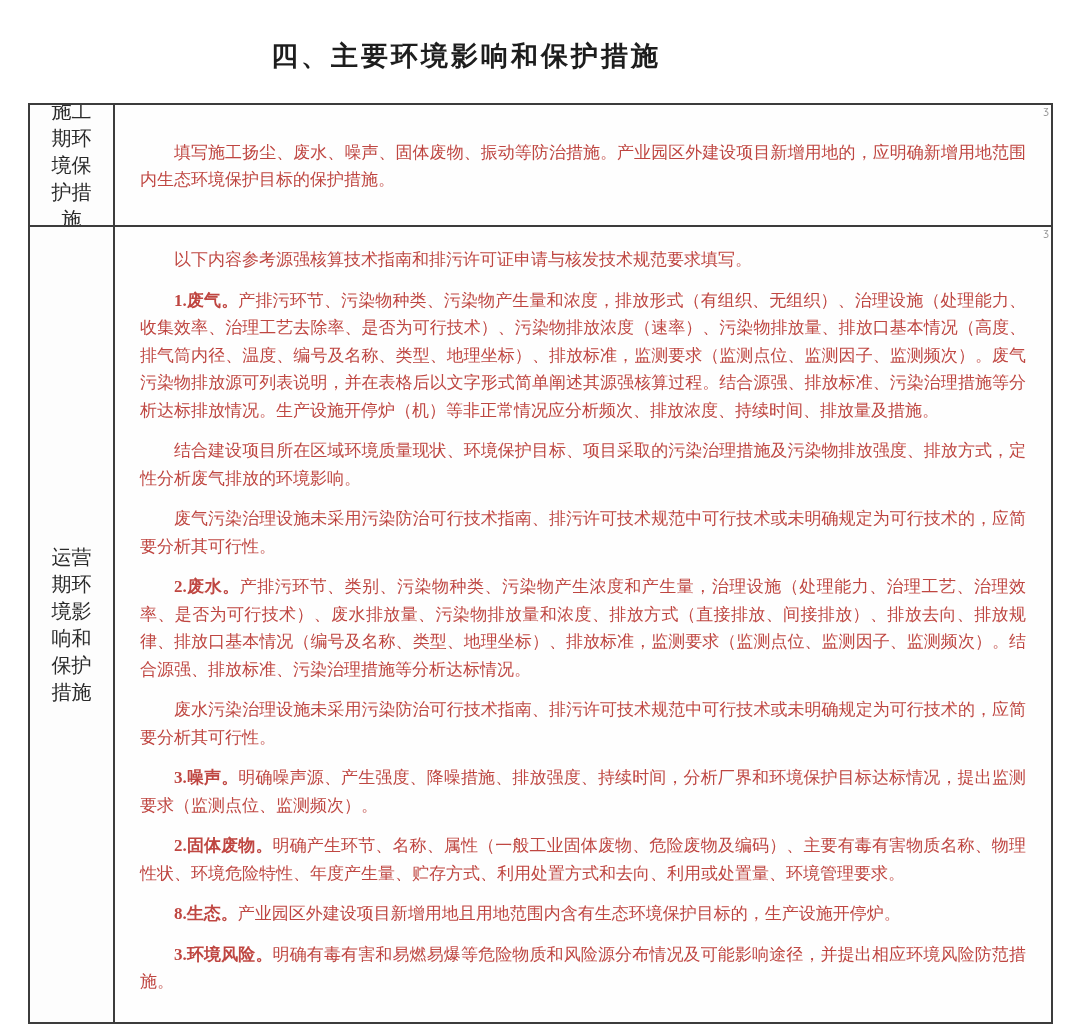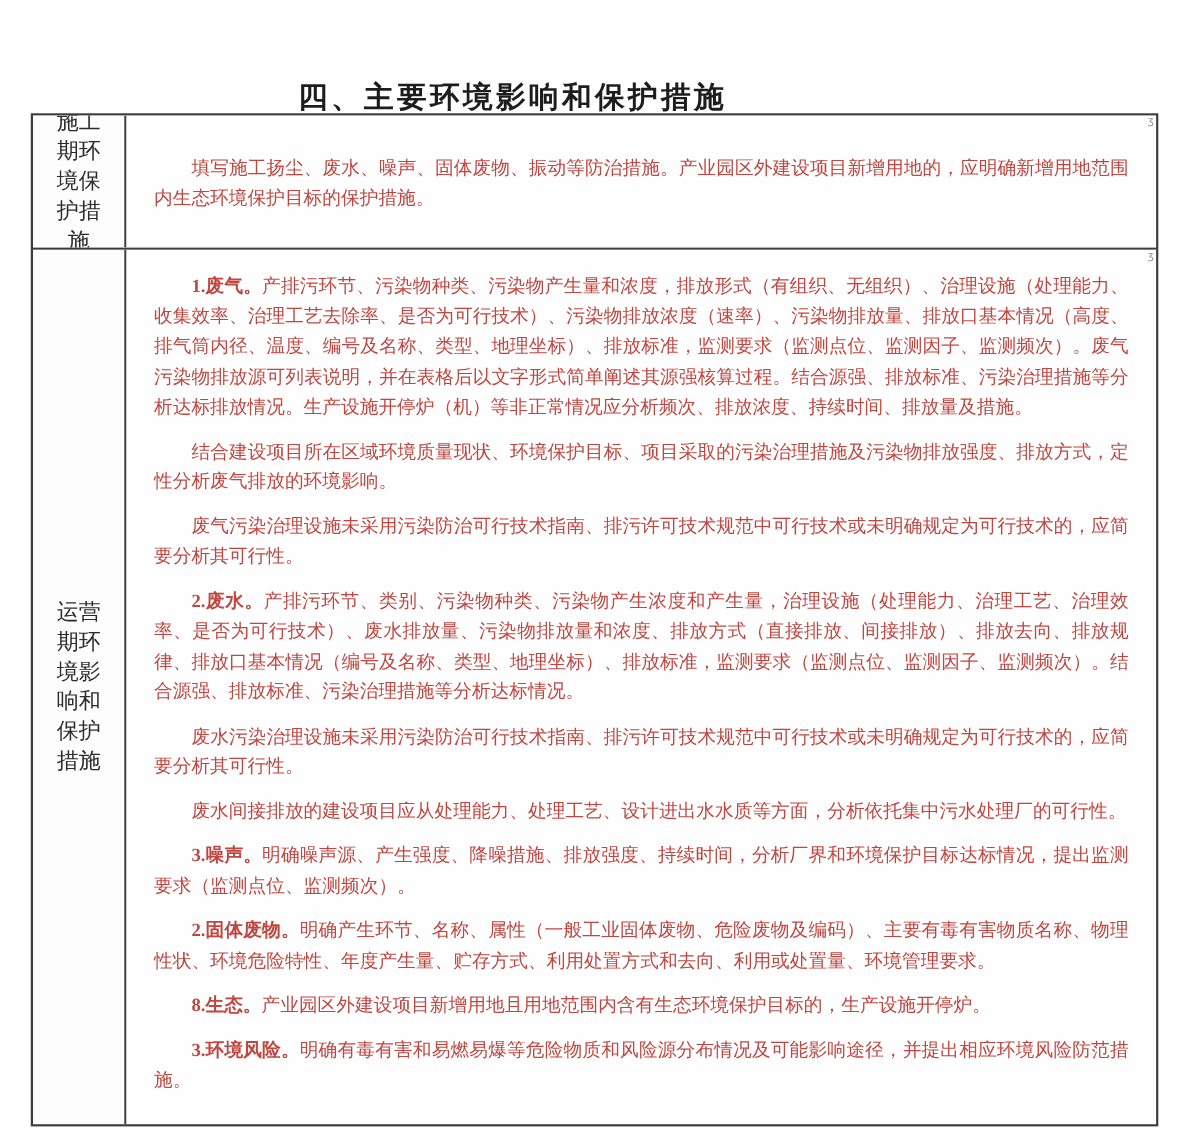--- a/index.html
+++ b/index.html
@@ -9,21 +9,20 @@
     position:relative;
     font-family:"Liberation Serif","DejaVu Serif",serif;
     overflow:hidden;
   }
   .page-title{
     position:absolute;left:0;top:38px;width:932px;
     text-align:center;
     font-family:"Liberation Sans","DejaVu Sans",sans-serif;
     font-weight:bold;font-size:27px;color:#1d1d1d;
     letter-spacing:3px;
-    margin-top:32px;
   }
   .doc-table{
     position:absolute;left:28px;top:103px;width:1025px;
     border:2px solid #3c3c3c;
     box-sizing:border-box;
     background:#fefefe;
   }
   .t-row{display:flex;box-sizing:border-box;overflow:hidden;}
   .t-row.row-construction{height:120px;}
   .t-row.row-operation{height:797px;border-top:2px solid #3c3c3c;}
@@ -84,36 +83,36 @@
   </div>
 
   <div class="t-row row-operation">
     <div class="cell-header">
       <div class="vtext">运营期环境影响和保护措施</div>
     </div>
     <div class="cell-body">
       <span class="corner-mark">ʒ</span>
 
       <p>
+        <span class="lead"></span><span>以下内容参考源强核算技术指南和排污许可证申请与核发技术规范要求填写。</span>
+      </p>
+      <p>
         <span class="lead">1.废气。</span><span>产排污环节、污染物种类、污染物产生量和浓度，排放形式（有组织、无组织）、治理设施（处理能力、收集效率、治理工艺去除率、是否为可行技术）、污染物排放浓度（速率）、污染物排放量、排放口基本情况（高度、排气筒内径、温度、编号及名称、类型、地理坐标）、排放标准，监测要求（监测点位、监测因子、监测频次）。废气污染物排放源可列表说明，并在表格后以文字形式简单阐述其源强核算过程。结合源强、排放标准、污染治理措施等分析达标排放情况。生产设施开停炉（机）等非正常情况应分析频次、排放浓度、持续时间、排放量及措施。</span>
       </p>
       <p>
         <span class="lead"></span><span>结合建设项目所在区域环境质量现状、环境保护目标、项目采取的污染治理措施及污染物排放强度、排放方式，定性分析废气排放的环境影响。</span>
       </p>
       <p>
         <span class="lead"></span><span>废气污染治理设施未采用污染防治可行技术指南、排污许可技术规范中可行技术或未明确规定为可行技术的，应简要分析其可行性。</span>
       </p>
       <p>
         <span class="lead">2.废水。</span><span>产排污环节、类别、污染物种类、污染物产生浓度和产生量，治理设施（处理能力、治理工艺、治理效率、是否为可行技术）、废水排放量、污染物排放量和浓度、排放方式（直接排放、间接排放）、排放去向、排放规律、排放口基本情况（编号及名称、类型、地理坐标）、排放标准，监测要求（监测点位、监测因子、监测频次）。结合源强、排放标准、污染治理措施等分析达标情况。</span>
       </p>
       <p>
         <span class="lead"></span><span>废水污染治理设施未采用污染防治可行技术指南、排污许可技术规范中可行技术或未明确规定为可行技术的，应简要分析其可行性。</span>
-      </p>
-      <p>
-        <span class="lead"></span><span>废水间接排放的建设项目应从处理能力、处理工艺、设计进出水水质等方面，分析依托集中污水处理厂的可行性。</span>
       </p>
       <p>
         <span class="lead">3.噪声。</span><span>明确噪声源、产生强度、降噪措施、排放强度、持续时间，分析厂界和环境保护目标达标情况，提出监测要求（监测点位、监测频次）。</span>
       </p>
       <p>
         <span class="lead">2.固体废物。</span><span>明确产生环节、名称、属性（一般工业固体废物、危险废物及编码）、主要有毒有害物质名称、物理性状、环境危险特性、年度产生量、贮存方式、利用处置方式和去向、利用或处置量、环境管理要求。</span>
       </p>
       <p>
         <span class="lead">8.生态。</span><span>产业园区外建设项目新增用地且用地范围内含有生态环境保护目标的，生产设施开停炉。</span>
       </p>

